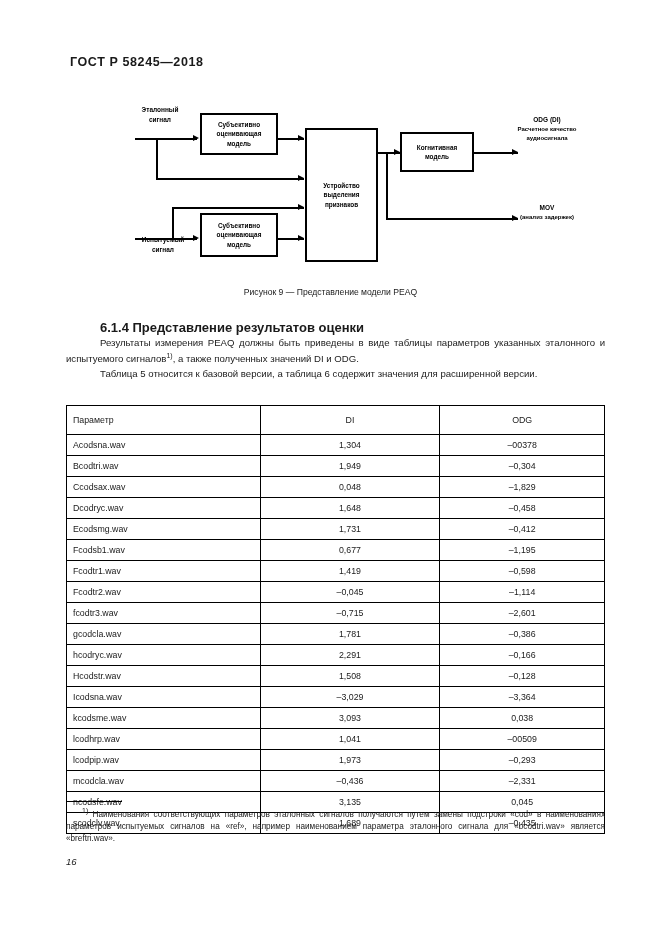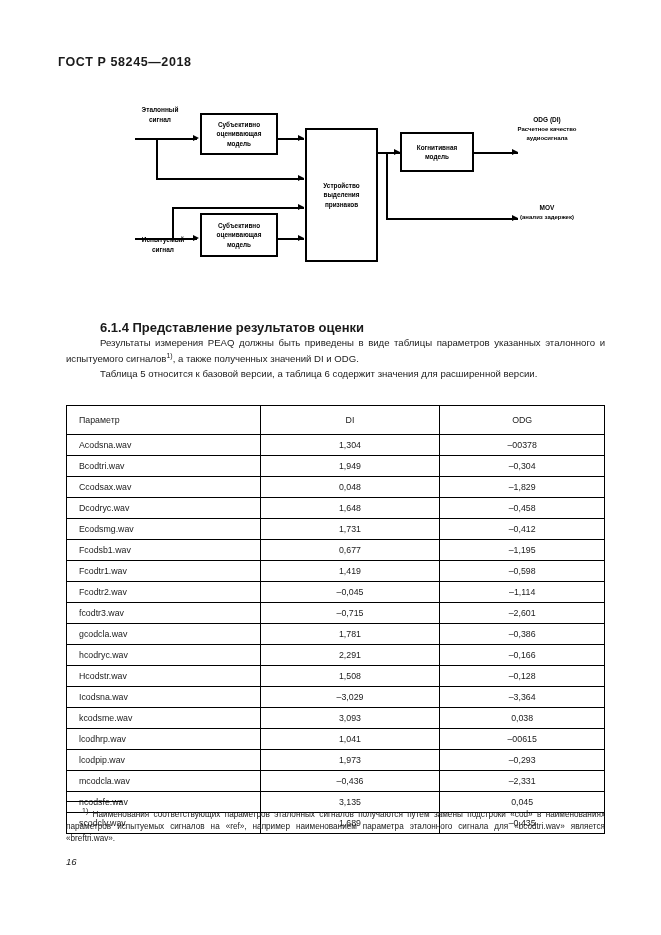--- a/index.html
+++ b/index.html
@@ -18,21 +18,21 @@
   .page {
     position: absolute;
     inset: 0;
     width: 661px;
     height: 935px;
   }
 
   
   .doc-header {
     position: absolute;
-    left: 58px;
+    left: 70px;
     top: 55px;
     font-size: 12.5px;
     font-weight: bold;
     letter-spacing: 0.6px;
   }
 
   
   .figure-area {
     position: absolute;
     left: 0px;
@@ -129,21 +129,21 @@
     top: 405px;
     width: 539px;
     border-collapse: collapse;
     font-size: 8.8px;
     background: #fff;
   }
   .data-table th,
   .data-table td {
     border: 1px solid #000;
     height: 21px;
-    padding: 0 12px;
+    padding: 0 6px;
     font-weight: normal;
     box-sizing: border-box;
   }
   .data-table th { text-align: center; }
   .data-table .c-param { width: 194px; text-align: left; }
   .data-table .c-di { width: 180px; text-align: center; }
   .data-table .c-odg { width: 165px; text-align: center; }
   .data-table thead th { height: 29px; }
 
   
@@ -231,20 +231,21 @@
     <div class="ln v" style="left:386px; top:57px; height:68px;"></div>
     <div class="arrow-r" style="left:394px; top:54px;"></div>
 
     <div class="ln h" style="left:474px; top:57px; width:44px;"></div>
     <div class="arrow-r" style="left:512px; top:54px;"></div>
 
     <div class="ln h" style="left:386px; top:123px; width:132px;"></div>
     <div class="arrow-r" style="left:512px; top:120px;"></div>
   </div>
 
+  <div class="fig-caption">Рисунок 9 — Представление модели PEAQ</div>
 
   <div class="sec-title">6.1.4 Представление результатов оценки</div>
 
   <div class="para p1">
     <span class="indent"></span><span>Результаты измерения PEAQ должны быть приведены в виде таблицы параметров указанных эталонного и испытуемого сигналов</span><sup>1)</sup><span>, а также полученных значений DI и ODG.</span>
   </div>
 
   <div class="para p2">
     <span class="indent"></span><span>Таблица 5 относится к базовой версии, а таблица 6 содержит значения для расширенной версии.</span>
   </div>
@@ -326,21 +327,21 @@
           <td class="c-odg">–3,364</td>
         </tr>
         <tr>
           <td class="c-param">kcodsme.wav</td>
           <td class="c-di">3,093</td>
           <td class="c-odg">0,038</td>
         </tr>
         <tr>
           <td class="c-param">lcodhrp.wav</td>
           <td class="c-di">1,041</td>
-          <td class="c-odg">–00615</td>
+          <td class="c-odg">–00509</td>
         </tr>
         <tr>
           <td class="c-param">lcodpip.wav</td>
           <td class="c-di">1,973</td>
           <td class="c-odg">–0,293</td>
         </tr>
         <tr>
           <td class="c-param">mcodcla.wav</td>
           <td class="c-di">–0,436</td>
           <td class="c-odg">–2,331</td>

